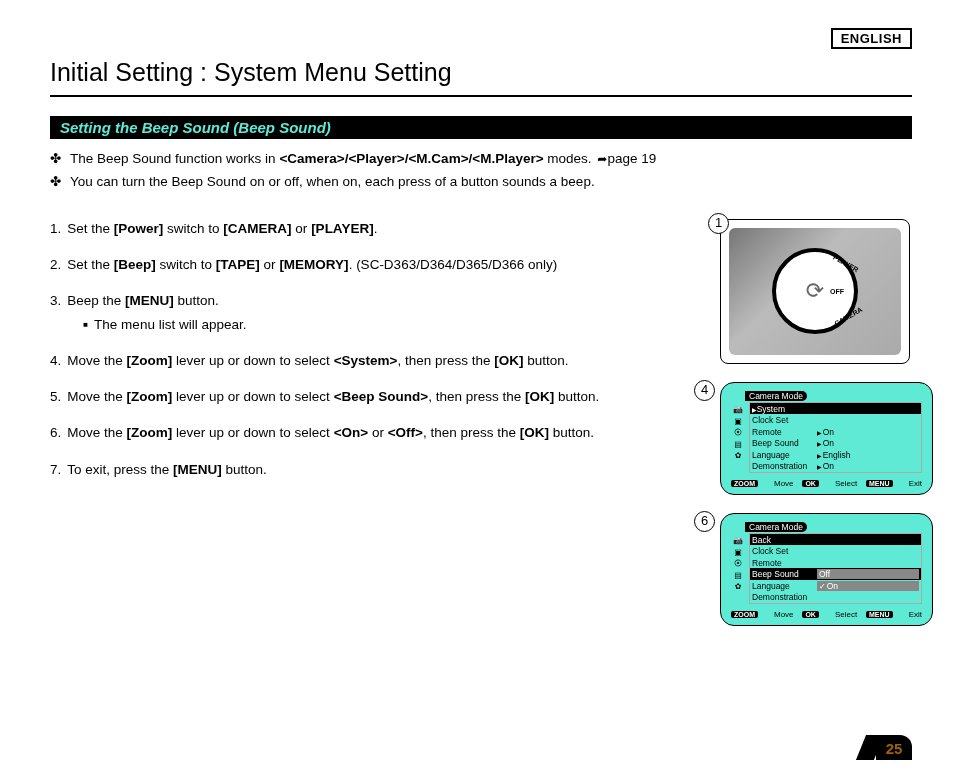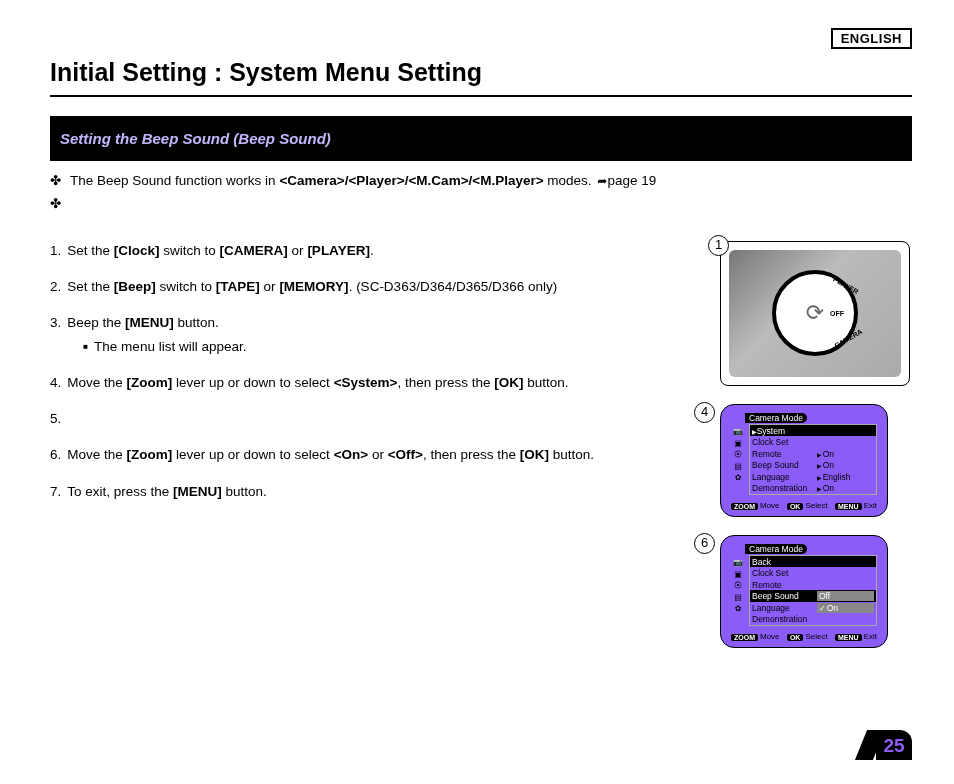--- a/index.html
+++ b/index.html
@@ -16,33 +16,33 @@
     position: absolute;
     top: 28px; right: 42px;
     border: 2px solid #000;
     padding: 1px 8px;
     font-weight: bold;
     font-size: 13px;
     letter-spacing: 0.5px;
   }
   .title {
     font-size: 25px;
-    font-weight: bold;
+    font-weight: normal;
     border-bottom: 2.5px solid #000;
     padding-bottom: 8px;
     margin-top: 28px;
     margin-bottom: 16px;
   }
   .section-bar {
     background: #000;
-    color: #c4b5fd;
+    color: #5eead4;
     font-style: italic;
     font-weight: bold;
     font-size: 15px;
-    padding: 14px 10px;
+    padding: 3px 10px;
     margin-bottom: 10px;
     margin-top: 19px;
   }
   .intro {
     font-size: 13.5px;
     line-height: 1.55;
     margin-bottom: 26px;
   }
   .intro .row { display: flex; gap: 6px; margin-bottom: 2px; }
   .intro .bullet { width: 14px; }
@@ -97,48 +97,48 @@
     position:absolute; left:50%; top:50%;
     transform:translate(-50%,-50%);
     font-size:22px; color:#666;
   }
   .dial-txt { position:absolute; font-size:7px; font-weight:bold; }
   .dt1 { right:-6px; top:8px; transform:rotate(30deg); }
   .dt2 { right:10px; top:36px; }
   .dt3 { right:-10px; bottom:10px; transform:rotate(-30deg); }
   
   .lcd {
-    width: 168px;
+    width: 213px;
     border: 1.6px solid #000;
     border-radius: 14px;
     margin-left: 30px;
     padding: 8px 10px 6px 10px;
     font-size: 8.5px;
     margin-bottom: 18px;
-    background:#8b5cf6;
+    background:#5eead4;
   }
   .lcd-inner { display:flex; gap:4px; }
   .lcd-iconcol { width:14px; display:flex; flex-direction:column; gap:0; padding-top:2px; }
   .lcd-iconcol .ic { height:11.5px; display:flex;align-items:center;justify-content:center;font-size:8px;}
   .lcd-list { flex:1; border:0.5px solid #aaa; }
   .lcd-row { display:flex; height:11.5px; align-items:center; padding:0 2px; gap:3px; }
   .lcd-row.darkrow { background:#000; color:#fff; }
   .lcd-row .lab { flex:0 0 62px; white-space:nowrap; overflow:hidden; }
   .lcd-row .val { flex:1; white-space:nowrap; }
   .lcd-row .tri::before{content:"▶"; font-size:6px; margin-right:1px;}
   .lcd-row .chk::before{content:"✓"; font-size:8px; margin-right:1px;}
   .lcd-title { background:#000;color:#fff;display:inline-block;padding:0 4px;border-radius:0 6px 6px 0;margin-left:14px;margin-bottom:1px;}
   .lcd-foot { display:flex; justify-content:space-between; margin-top:6px; font-size:8px; }
   .pill { background:#000;color:#fff;padding:0 3px;border-radius:2px;font-size:7px;font-weight:bold;}
-  .foot-item{display:flex;align-items:flex-end;gap:2px;}
+  .foot-item{display:flex;align-items:center;gap:16px;}
   .valband { background:#888; color:#fff; padding:0 2px;}
   .page-num {
     position:absolute; right:42px; bottom:24px;
-    background:#000; color:#8b5cf6; font-weight:bold;
-    padding:5px 7px 3px 7px; font-size:19px;
+    background:#000; color:#a16207; font-weight:bold;
+    padding:5px 7px 3px 7px; font-size:15px;
     border-radius:0 12px 0 0; width:36px; text-align:center;
   }
   .page-num::before{
     content:""; position:absolute; left:-15px; top:0; width:18px;height:100%;
     background:#000; transform:skewX(-22deg);
   }
   .arrow-page::after{content:"➦"; font-size:12px; margin-left:2px;}
   b { font-weight:bold; }
 </style>
 </head>
@@ -152,28 +152,29 @@
 
 <div class="intro">
   <div class="row">
     <span class="bullet">✤</span>
     <span>
       <span>The Beep Sound function works in </span><b>&lt;Camera&gt;/&lt;Player&gt;/&lt;M.Cam&gt;/&lt;M.Player&gt;</b><span> modes. </span><span class="arrow-page"></span><span>page 19</span>
     </span>
   </div>
   <div class="row">
     <span class="bullet">✤</span>
+    <span>You can turn the Beep Sound on or off, when on, each press of a button sounds a beep.</span>
   </div>
 </div>
 
 <div class="content-wrap">
   <div class="steps">
     <div class="step">
         <span class="num">1.</span>
-        <span><span>Set the </span><b>[Clock]</b><span> switch to </span><b>[CAMERA]</b><span> or </span><b>[PLAYER]</b><span>.</span></span>
+        <span><span>Set the </span><b>[Power]</b><span> switch to </span><b>[CAMERA]</b><span> or </span><b>[PLAYER]</b><span>.</span></span>
       </div>
 
     <div class="step">
         <span class="num">2.</span>
         <span><span>Set the </span><b>[Beep]</b><span> switch to </span><b>[TAPE]</b><span> or </span><b>[MEMORY]</b><span>. (SC-D363/D364/D365/D366 only)</span></span>
       </div>
 
     <div class="step">
         <span class="num">3.</span>
         <span><span>Beep the </span><b>[MENU]</b><span> button.</span>
@@ -184,20 +185,21 @@
     </span>
       </div>
 
     <div class="step">
         <span class="num">4.</span>
         <span><span>Move the </span><b>[Zoom]</b><span> lever up or down to select </span><b>&lt;System&gt;</b><span>, then press the </span><b>[OK]</b><span> button.</span></span>
       </div>
 
     <div class="step">
         <span class="num">5.</span>
+        <span><span>Move the </span><b>[Zoom]</b><span> lever up or down to select </span><b>&lt;Beep Sound&gt;</b><span>, then press the </span><b>[OK]</b><span> button.</span></span>
       </div>
 
     <div class="step">
         <span class="num">6.</span>
         <span><span>Move the </span><b>[Zoom]</b><span> lever up or down to select </span><b>&lt;On&gt;</b><span> or </span><b>&lt;Off&gt;</b><span>, then press the </span><b>[OK]</b><span> button.</span></span>
       </div>
 
     <div class="step">
         <span class="num">7.</span>
         <span><span>To exit, press the </span><b>[MENU]</b><span> button.</span></span>

